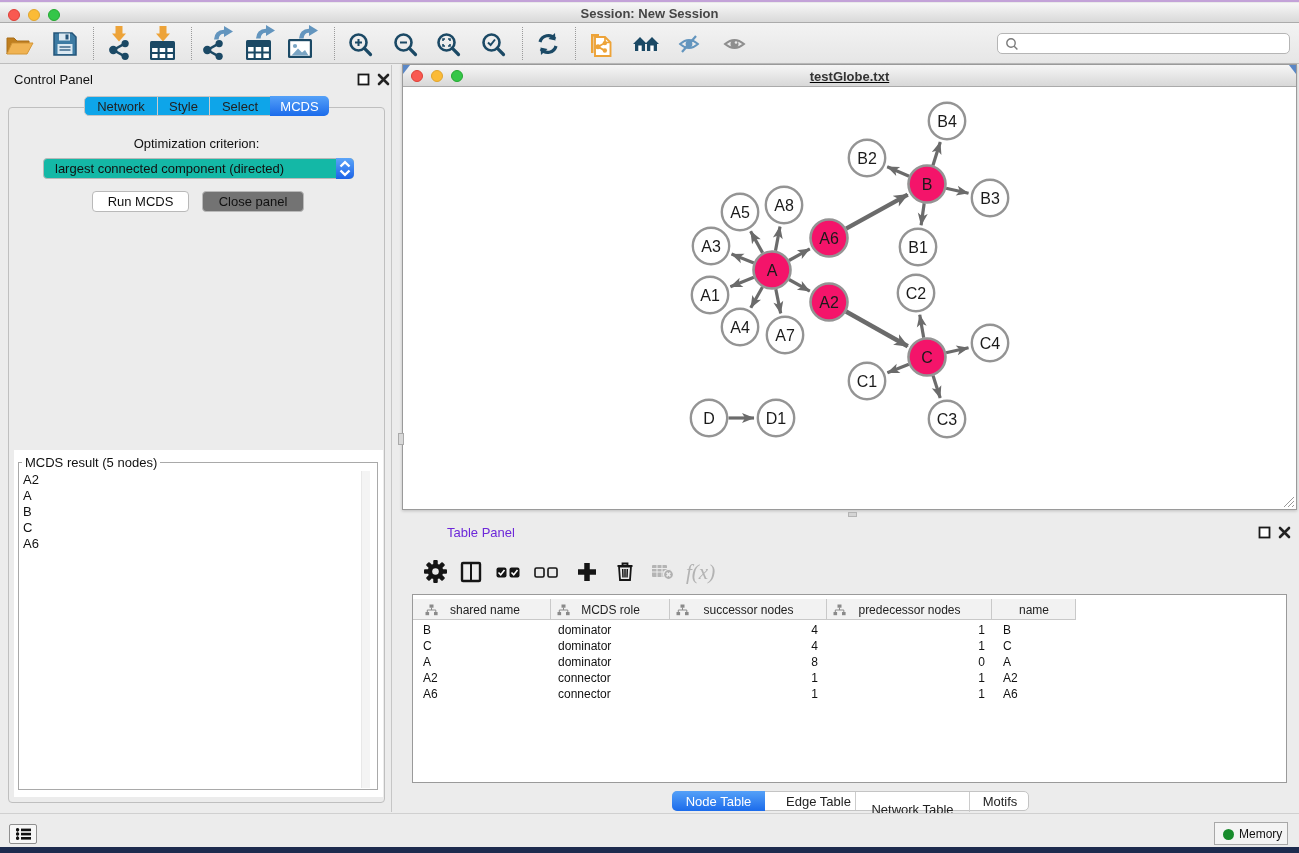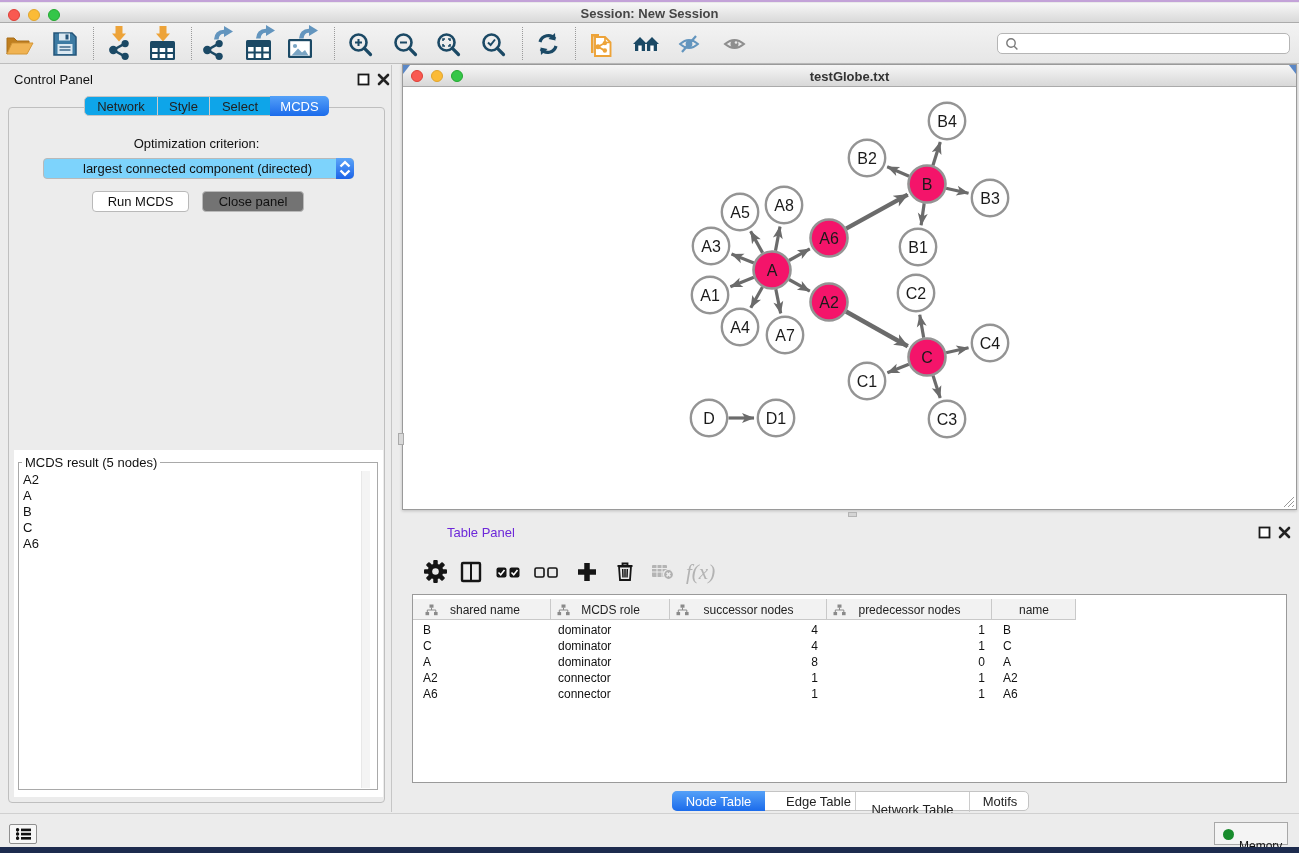--- a/index.html
+++ b/index.html
@@ -172,21 +172,21 @@
 <div class="abs" style="left:8px;top:107px;width:377px;height:696px;border:1px solid #bfbfbf;border-radius:4px;background:#ececec;"></div>
 
 <div class="abs" style="left:84px;top:96px;width:244px;height:20px;background:#0ea5e9;border:1px solid #c4c4c4;border-radius:5px;font-size:13px;color:#222;">
   <div class="abs" style="left:0;top:0;width:73px;height:18px;text-align:center;padding-top:2px;border-right:1px solid #ccc;">Network</div>
   <div class="abs" style="left:73px;top:0;width:52px;height:18px;text-align:center;padding-top:2px;border-right:1px solid #ccc;">Style</div>
   <div class="abs" style="left:125px;top:0;width:60px;height:18px;text-align:center;padding-top:2px;">Select</div>
   <div class="abs" style="left:185px;top:-1px;width:59px;height:20px;text-align:center;padding-top:3px;background:linear-gradient(#55a1f8,#1b6beb);color:#fff;border-radius:0 5px 5px 0;">MCDS</div>
 </div>
 
 <div class="abs" style="left:10px;top:136px;width:373px;text-align:center;font-size:13px;color:#111;">Optimization criterion:</div>
-<div class="abs" style="left:43px;top:158px;width:311px;height:21px;background:#7dd3fc;border:1px solid #b9b9b9;border-radius:4px;font-size:13px;color:#111;padding-left:28px;">
+<div class="abs" style="left:43px;top:158px;width:311px;height:21px;background:#14b8a6;border:1px solid #b9b9b9;border-radius:4px;font-size:13px;color:#111;">
   <div style="padding:2px 0 0 11px;">largest connected component (directed)</div>
   <div class="abs" style="right:-1px;top:-1px;width:18px;height:21px;border-radius:0 5px 5px 0;background:linear-gradient(#5ca5f8,#1c63e8);">
     <svg width="18" height="21" viewBox="0 0 18 21">
         <path d="M4.5 8.5 L9 4.2 L13.5 8.5" fill="none" stroke="#fff" stroke-width="2.4" stroke-linejoin="miter"></path>
         <path d="M4.5 12.5 L9 16.8 L13.5 12.5" fill="none" stroke="#fff" stroke-width="2.4"></path>
       </svg>
   </div>
 </div>
 <div class="abs" style="left:92px;top:191px;width:97px;height:21px;background:#fff;border:1px solid #b9b9b9;border-radius:4px;text-align:center;font-size:13px;color:#111;padding-top:2px;">Run MCDS</div>
 <div class="abs" style="left:202px;top:191px;width:102px;height:21px;background:#737373;border:1px solid #b9b9b9;border-radius:4px;text-align:center;font-size:13px;color:#111;padding-top:2px;">Close panel</div>
@@ -196,21 +196,21 @@
 <div class="abs" style="left:18px;top:462px;width:360px;height:328px;border:1px solid #a9a9a9;"></div>
 <div class="abs" style="left:22px;top:455px;background:#fff;padding:0 3px;font-size:13px;color:#111;">MCDS result (5 nodes)</div>
 
 <div class="abs" style="left:20px;top:472px;width:356px;height:316px;background:#fff;font-size:13px;color:#111;line-height:16px;padding-left:3px;">A2<br>A<br>B<br>C<br>A6</div>
 
 <div class="abs" style="left:361px;top:471px;width:9px;height:317px;background:#f4f4f4;border-left:1px solid #e8e8e8;"></div>
 
 <div class="abs" style="left:391px;top:65px;width:1px;height:747px;background:#c6c6c6;"></div>
 
 <div class="abs" style="left:402px;top:64px;width:895px;height:446px;background:#fff;border:1px solid #9a9a9a;box-shadow:0 1px 3px rgba(0,0,0,0.2);">
-  <div style="height:22px;background:linear-gradient(#f6f6f6,#d8d8d8);border-bottom:1px solid #aaa;position:relative;">
+  <div style="height:22px;background:linear-gradient(#f6f6f6,#d8d8d8);border-bottom:1px solid #aaa;position:relative;text-decoration:underline;">
     <div class="tl" style="left:8px;top:5px;background:#f95951;border:1px solid #dd4037;"></div>
     <div class="tl" style="left:28px;top:5px;background:#fbbb37;border:1px solid #e0a52e;"></div>
     <div class="tl" style="left:48px;top:5px;background:#35c649;border:1px solid #24a831;"></div>
     <div style="text-align:center;font-size:13px;font-weight:bold;color:#333;padding-top:4px;">testGlobe.txt</div>
   </div>
   <div id="graphbox" style="position:absolute;left:0;top:23px;width:893px;height:418px;background:#fff;">
       <svg width="893" height="418" viewBox="0 0 893 418" style="position:absolute;left:0;top:0;">
 <defs>
           <marker id="ah" markerWidth="15" markerHeight="13" refX="12.5" refY="5.5" orient="auto" markerUnits="userSpaceOnUse">
             <path d="M0.5,0.5 L13,5.5 L0.5,10.5 L3.6,5.5 Z" fill="#6b6b6b"></path>
@@ -441,16 +441,16 @@
     <circle cx="1.6" cy="1.8" r="1.7" fill="#111"></circle>
       <rect x="5" y="0.6" width="10" height="2.6" fill="#111"></rect>
     <circle cx="1.6" cy="6" r="1.7" fill="#111"></circle>
       <rect x="5" y="4.8" width="10" height="2.6" fill="#111"></rect>
     <circle cx="1.6" cy="10.2" r="1.7" fill="#111"></circle>
       <rect x="5" y="9" width="10" height="2.6" fill="#111"></rect>
   </svg>
 </div>
 <div class="abs" style="left:1214px;top:822px;width:74px;height:23px;background:#f4f4f4;border:1px solid #a8a8a8;font-size:12px;color:#111;">
   <div class="abs" style="left:8px;top:6px;width:11px;height:11px;border-radius:50%;background:#188c2d;"></div>
-  <div class="abs" style="left:24px;top:16px;text-align:right;">Memory</div>
+  <div class="abs" style="left:24px;top:4px;text-align:right;">Memory</div>
 </div>
 
 <div class="abs" style="left:0;top:847px;width:1299px;height:6px;background:#1d2b4e;"></div>
 
 </body></html>

